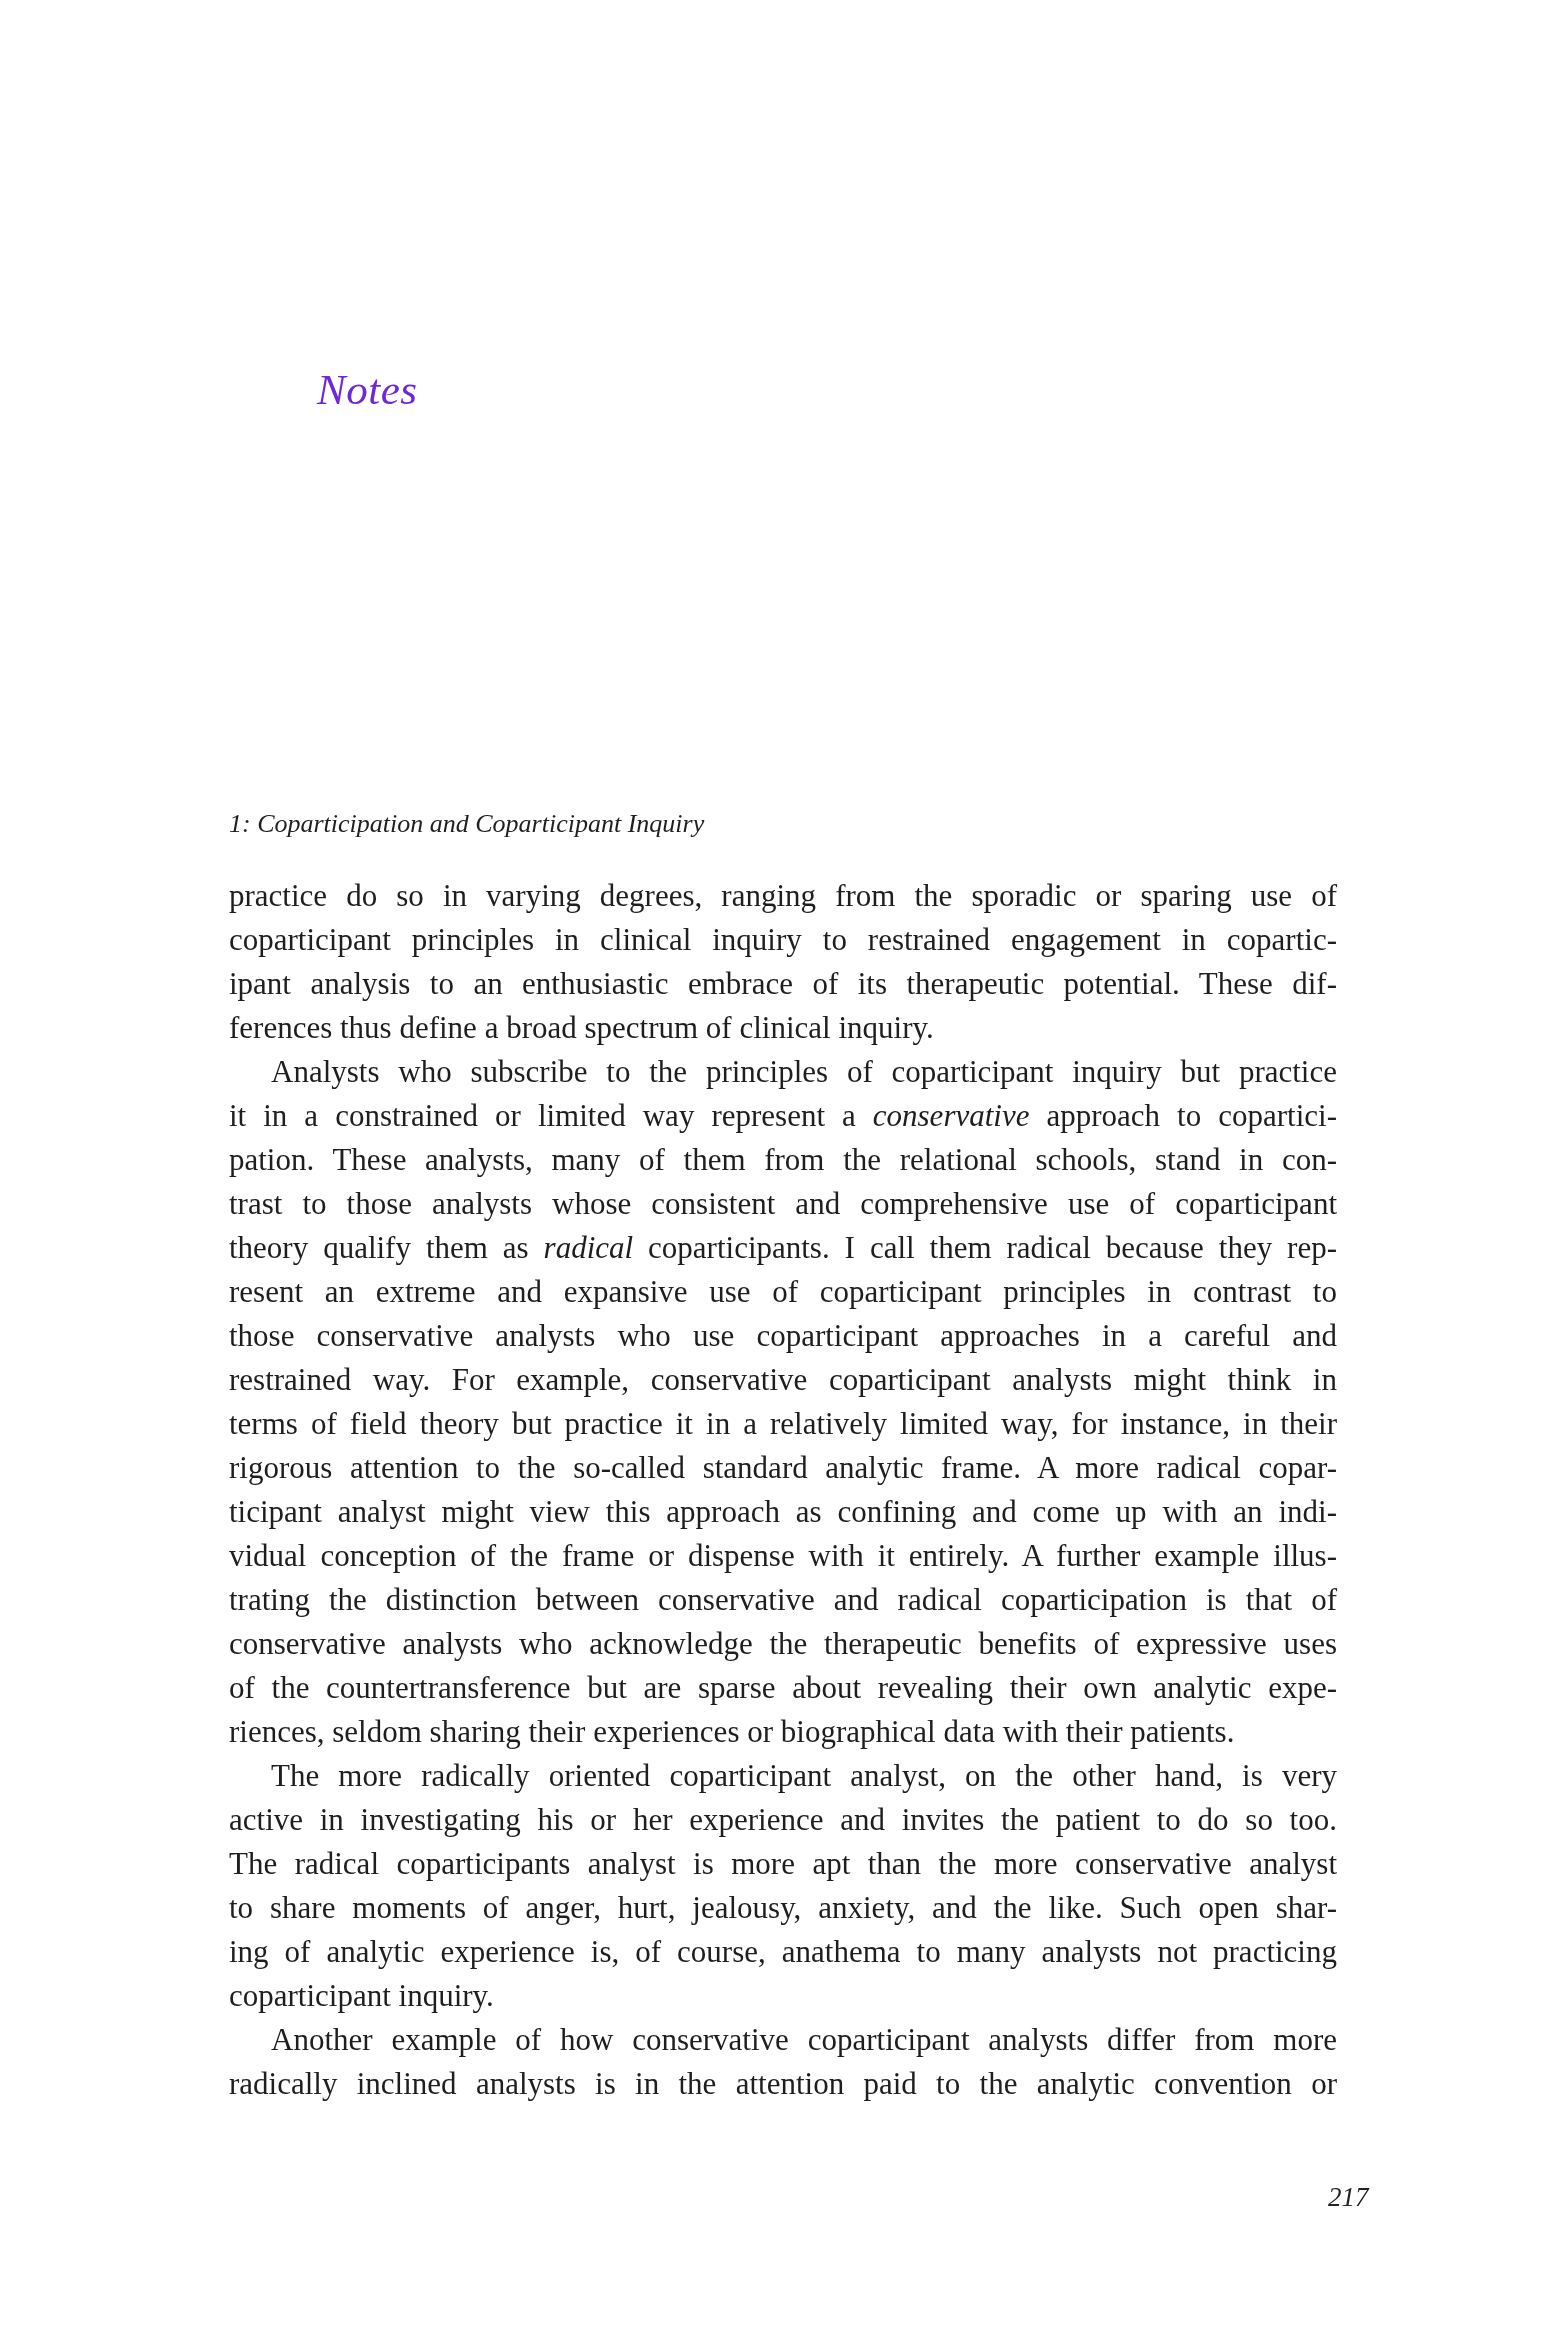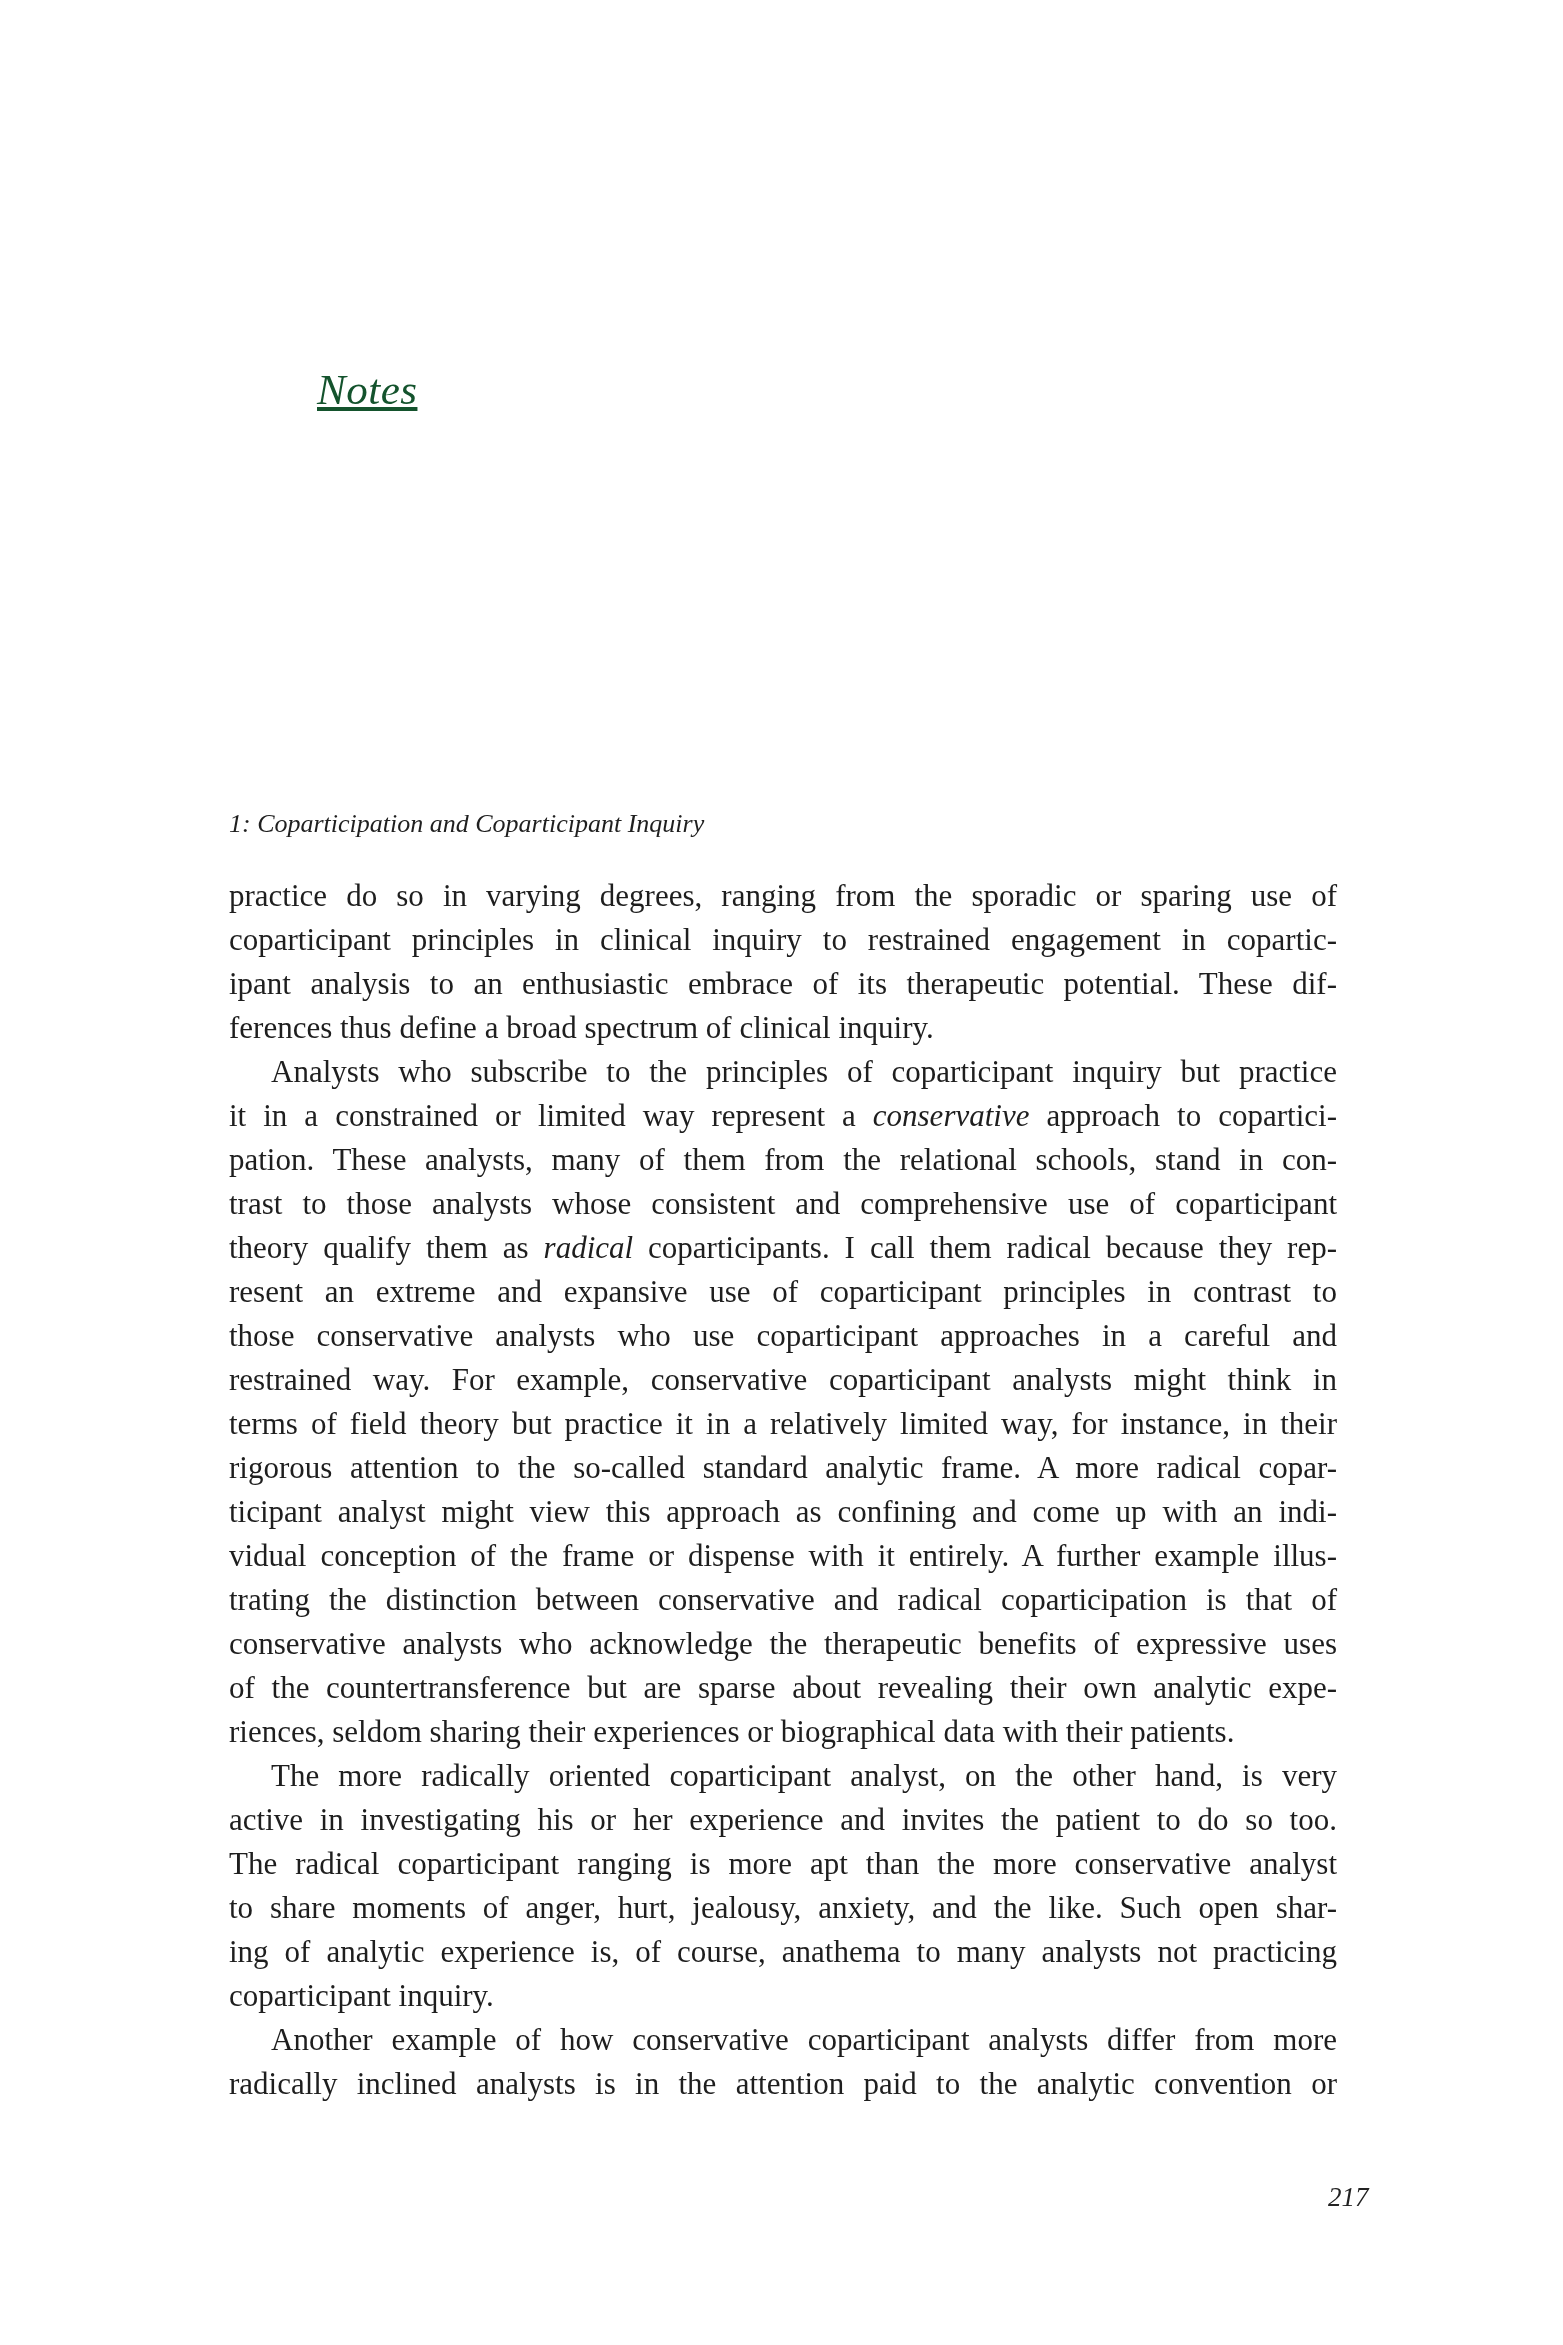--- a/index.html
+++ b/index.html
@@ -1,19 +1,19 @@
 <!DOCTYPE html>
 <html><head>
 <meta charset="utf-8">
 <style>
   html, body { margin: 0; padding: 0; background: #ffffff; }
   body { width: 1563px; height: 2345px; position: relative; overflow: hidden;
          font-family: "Liberation Serif", "DejaVu Serif", serif; color: #1e1e1e; }
   .page-title { position: absolute; left: 317px; top: 365px; font-size: 43px;
-                font-style: italic; font-weight: normal; margin: 0; letter-spacing: 0.5px; color: #14532d; text-decoration: underline; }
+                font-style: italic; font-weight: normal; margin: 0; letter-spacing: 0.5px; color: #6d28d9; }
   .section-heading { position: absolute; left: 229px; top: 809px; font-size: 26px;
                      font-style: italic; margin: 0; font-weight: normal; color: #1f1f1f; }
   .notes-body { position: absolute; left: 229px; top: 874px; width: 1108px; }
   .line { display: block; height: 44px; line-height: 44px; font-size: 31px;
           white-space: nowrap; text-align: justify; text-align-last: justify; }
   .line.last { text-align-last: left; }
   .line.indent { padding-left: 42px; }
   .page-number { position: absolute; left: 1292px; top: 2182px; font-size: 27px;
                  font-style: italic; color: #222; margin-left: 36px; }
   i { }
@@ -45,21 +45,21 @@
       <span class="line">ticipant analyst might view this approach as confining and come up with an indi-</span>
       <span class="line">vidual conception of the frame or dispense with it entirely. A further example illus-</span>
       <span class="line">trating the distinction between conservative and radical coparticipation is that of</span>
       <span class="line">conservative analysts who acknowledge the therapeutic benefits of expressive uses</span>
       <span class="line">of the countertransference but are sparse about revealing their own analytic expe-</span>
       <span class="line last">riences, seldom sharing their experiences or biographical data with their patients.</span>
     </div>
     <div>
       <span class="line indent">The more radically oriented coparticipant analyst, on the other hand, is very</span>
       <span class="line">active in investigating his or her experience and invites the patient to do so too.</span>
-      <span class="line">The radical coparticipant ranging is more apt than the more conservative analyst</span>
+      <span class="line">The radical coparticipants analyst is more apt than the more conservative analyst</span>
       <span class="line">to share moments of anger, hurt, jealousy, anxiety, and the like. Such open shar-</span>
       <span class="line">ing of analytic experience is, of course, anathema to many analysts not practicing</span>
       <span class="line last">coparticipant inquiry.</span>
     </div>
     <div>
       <span class="line indent">Another example of how conservative coparticipant analysts differ from more</span>
       <span class="line">radically inclined analysts is in the attention paid to the analytic convention or</span>
     </div>
   </div>
 

